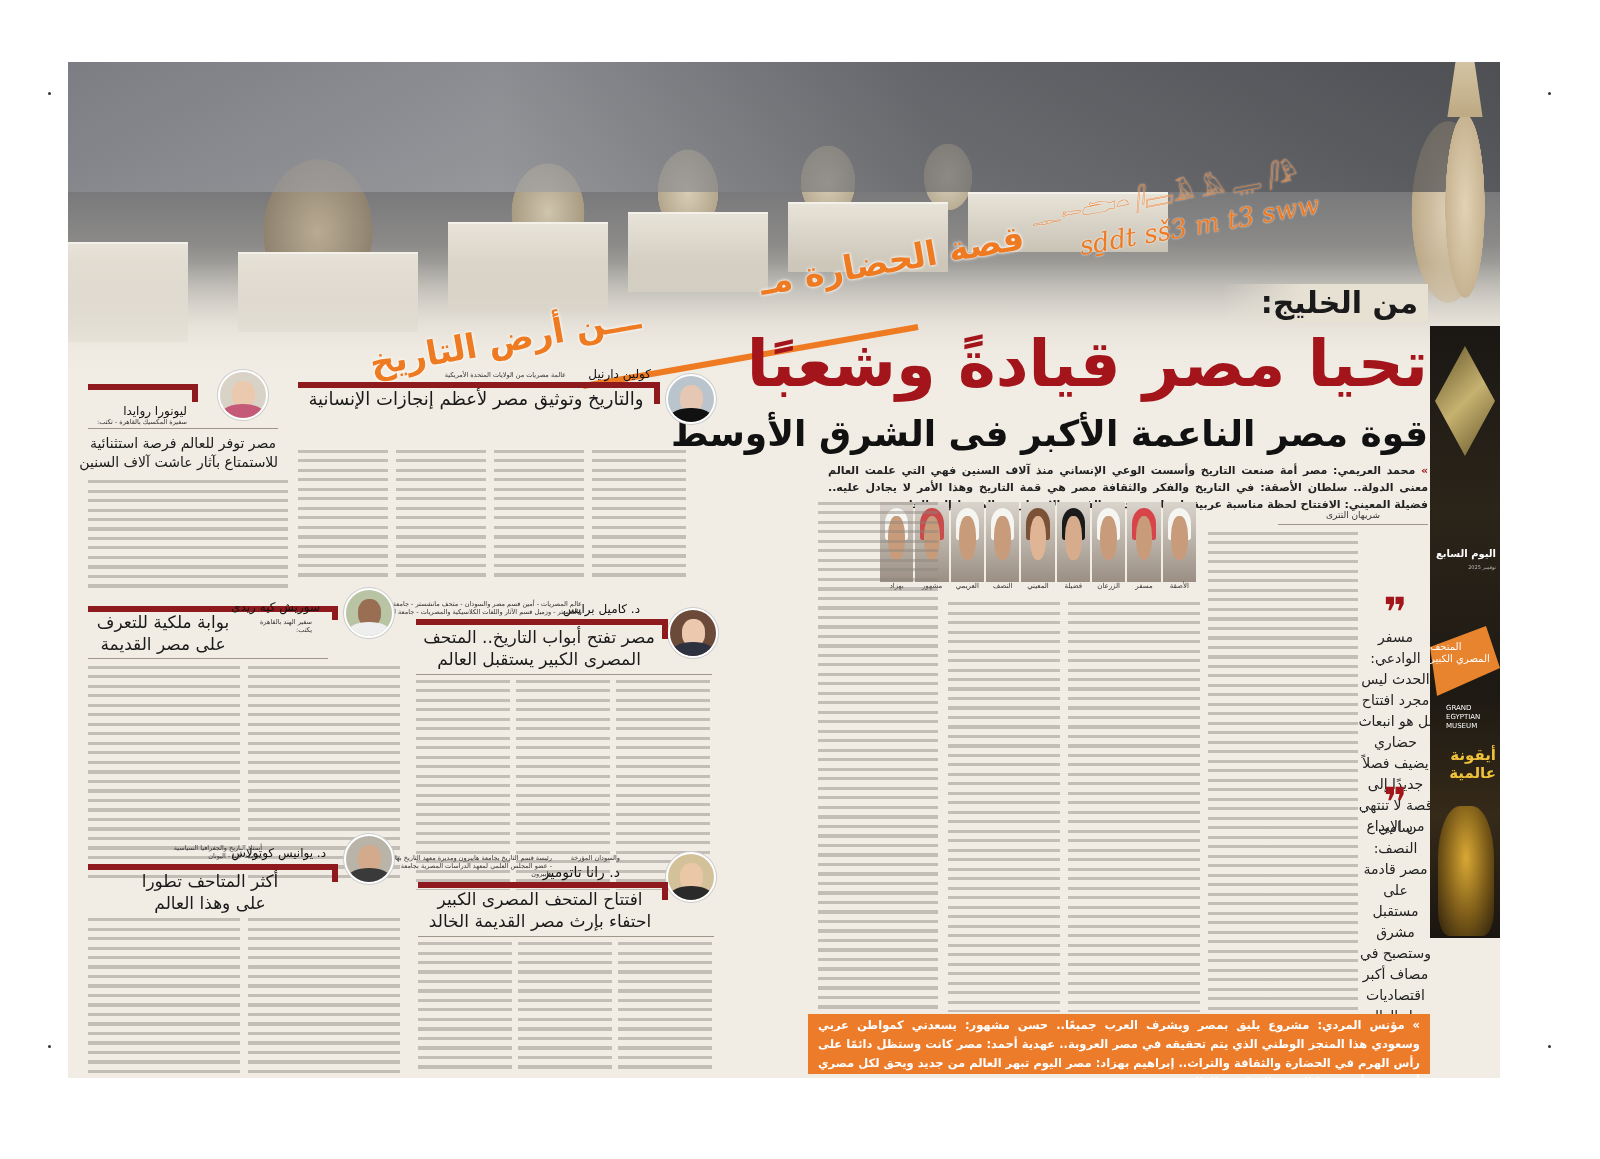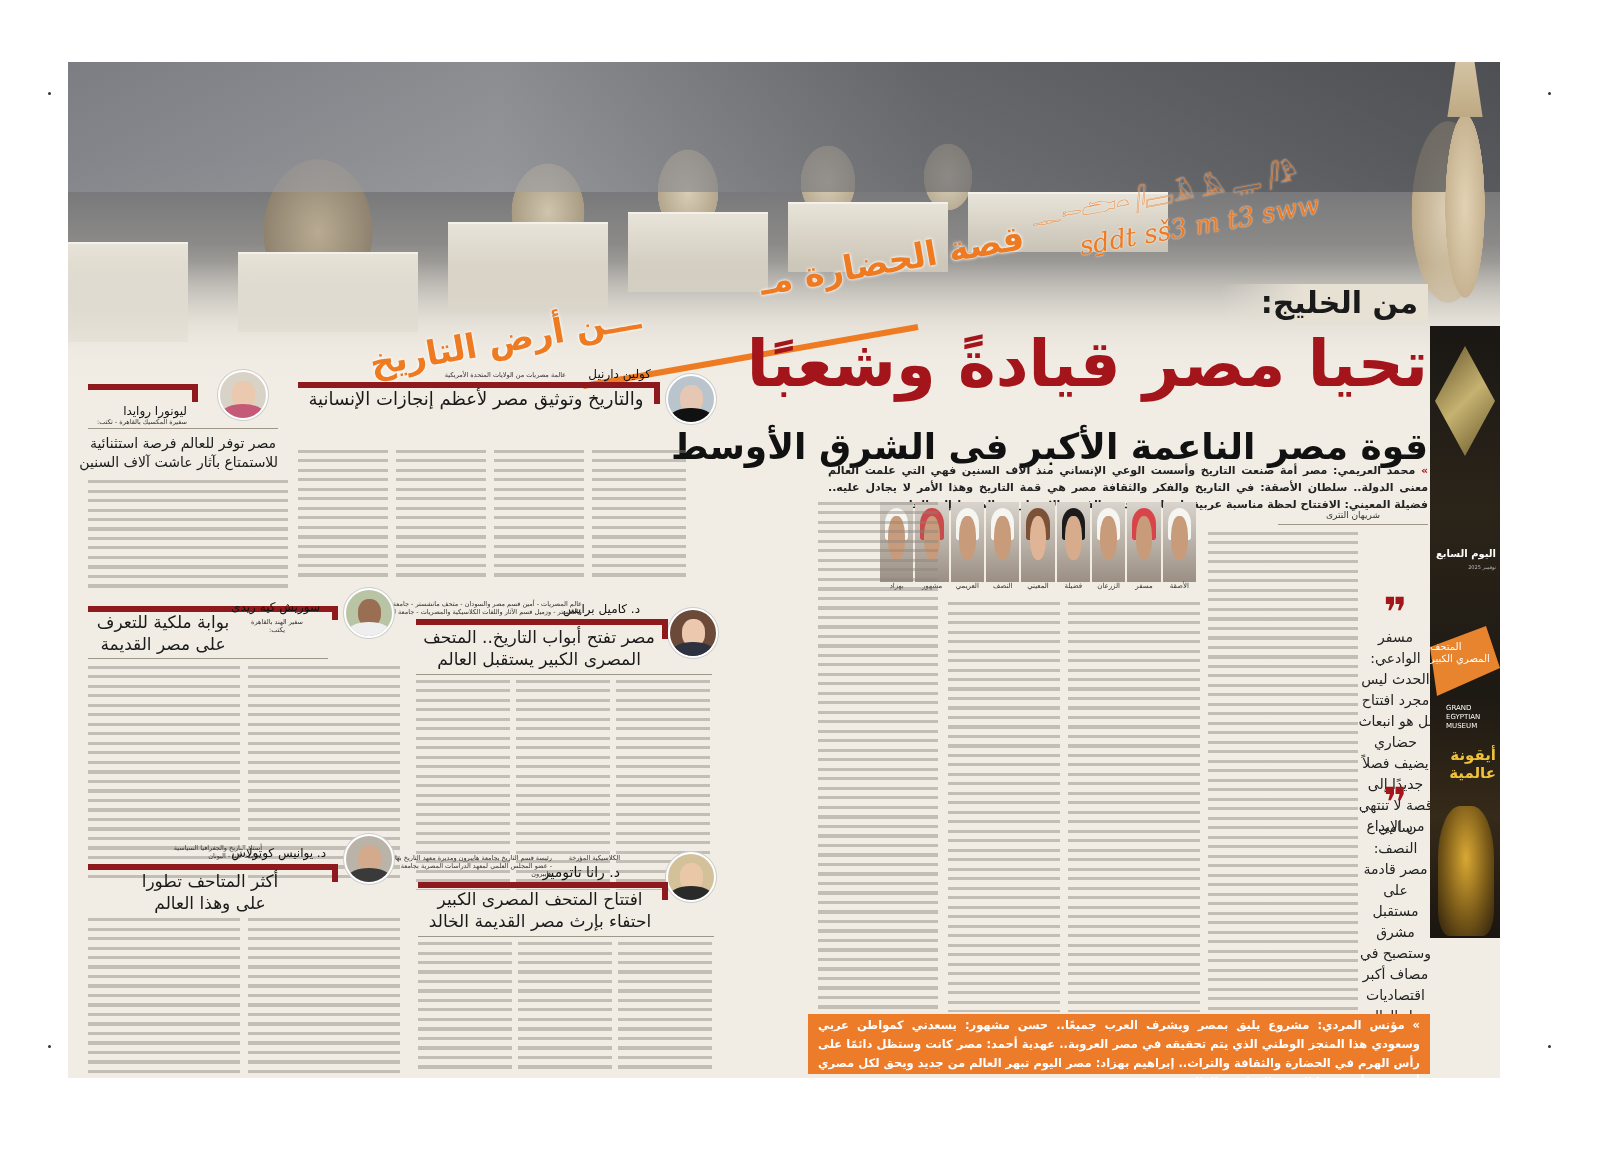--- a/index.html
+++ b/index.html
@@ -53,21 +53,21 @@
     position: absolute; right: 72px; top: 222px; height: 38px; padding: 0 10px 0 40px;
     background: linear-gradient(90deg, rgba(241,237,228,0) 0%, #e7e1d4 40%);
     font-size: 30px; font-weight: bold; color: #1a1a1a; line-height: 38px;
   }
   .headline {
     position: absolute; right: 72px; top: 262px; font-size: 64px; font-weight: bold;
     color: #a3151b; line-height: 80px; white-space: nowrap;
   }
   .subhead {
     position: absolute; right: 72px; top: 350px; font-size: 36px; font-weight: bold;
-    color: #111; line-height: 44px; white-space: nowrap; margin-top: 13px;
+    color: #111; line-height: 44px; white-space: nowrap;
   }
   .deck {
     position: absolute; right: 72px; top: 400px; width: 600px; font-size: 11px; font-weight: bold;
     color: #222; line-height: 17px; text-align: justify;
   }
   .deck .arrow { color: #a3151b; }
 
   .faces {
     position: absolute; left: 812px; top: 440px; width: 316px; height: 80px; display: flex; gap: 2px;
   }
@@ -304,34 +304,34 @@
   <div class="lines" style="left:448px;top:618px;width:94px;height:210px;"></div>
   <div class="lines" style="left:548px;top:618px;width:94px;height:210px;"></div>
 
   <div class="avatar" style="left:276px;top:526px;background:#b8c4a4;">
       <div class="f" style="background:#9a6e52"></div>
       <div class="s" style="background:#eee"></div>
     </div>
   <div class="red-bar" style="left:20px;top:544px;width:250px;"></div>
   <div class="red-bar-v" style="left:264px;top:544px;height:14px;"></div>
   <div class="op-name" style="right:1180px;top:538px;">سوريش كيه ريدى</div>
-  <div class="op-title" style="right:1188px;top:556px;width:70px;white-space:normal;text-align:center;">سفير الهند بالقاهرة يكتب:</div>
+  <div class="op-title" style="right:1188px;top:556px;width:70px;white-space:normal;">سفير الهند بالقاهرة يكتب:</div>
   <div class="op-head" style="left:20px;top:549px;width:150px;">
     <div>بوابة ملكية للتعرف</div>
     <div>على مصر القديمة</div>
   </div>
   <div class="divider" style="left:20px;top:596px;width:240px;"></div>
   <div class="lines" style="left:20px;top:604px;width:152px;height:214px;"></div>
   <div class="lines" style="left:180px;top:604px;width:152px;height:214px;"></div>
 
   <div class="avatar" style="left:598px;top:790px;background:#d3c19a;">
       <div class="f" style="background:#eac7a6"></div>
       <div class="s" style="background:#2a2a2a"></div>
     </div>
-  <div class="op-title" style="right:880px;top:792px;">الكلاسيكية المؤرخة</div>
+  <div class="op-title" style="right:880px;top:792px;">والسودان المؤرخة</div>
   <div class="op-name" style="right:880px;top:802px;font-size:14px;">د. رانا تاتومير</div>
   <div class="op-title" style="right:948px;top:792px;width:160px;white-space:normal;">رئيسة قسم التاريخ بجامعة هايبرون ومديرة معهد التاريخ بها - عضو المجلس العلمي لمعهد الدراسات المصرية بجامعة هايبرون</div>
   <div class="red-bar" style="left:350px;top:820px;width:250px;"></div>
   <div class="red-bar-v" style="left:594px;top:820px;height:18px;"></div>
   <div class="op-head" style="left:350px;top:826px;width:244px;">
     <div>افتتاح المتحف المصرى الكبير</div>
     <div>احتفاء بإرث مصر القديمة الخالد</div>
   </div>
   <div class="divider" style="left:350px;top:874px;width:296px;"></div>
   <div class="lines" style="left:350px;top:880px;width:94px;height:132px;"></div>

